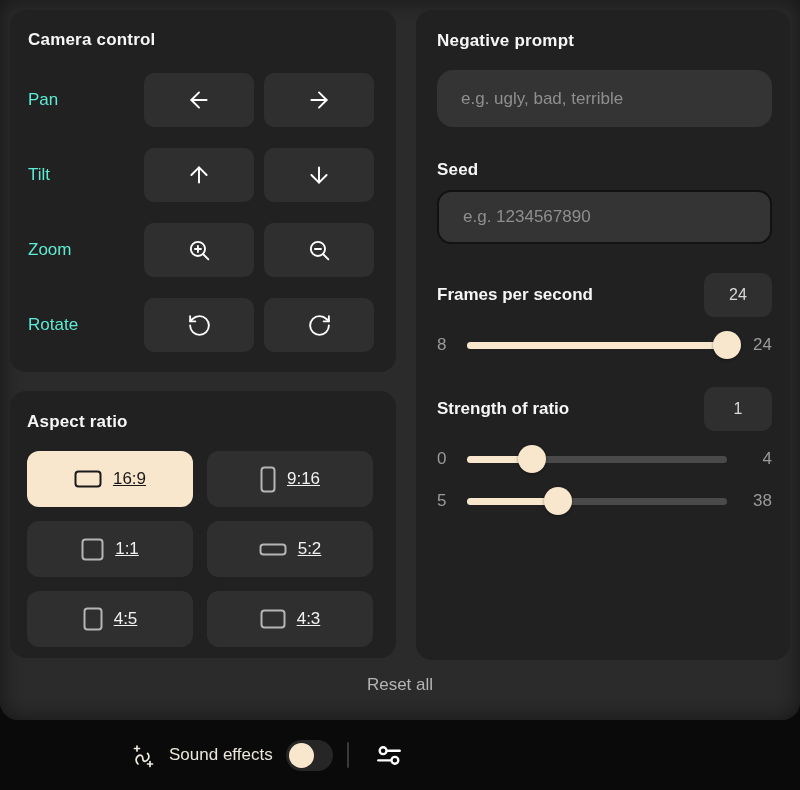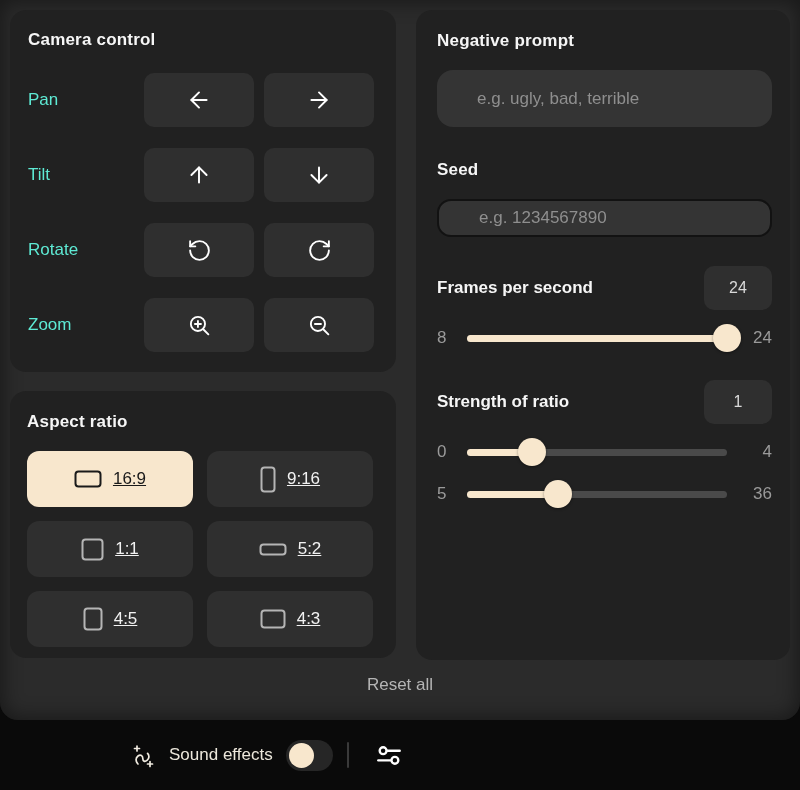--- a/index.html
+++ b/index.html
@@ -48,25 +48,25 @@
   }
   .aspect-btn svg{stroke:#b5b5b5;fill:none;stroke-width:2;}
   .aspect-btn.selected{background:var(--accent,#f8e7cd);color:#191919;}
   .aspect-btn.selected svg{stroke:#1a1a1a;}
 
   
   .panel.settings{height:650px;padding:21px 18px 0 21px;}
   .field-input{
     box-sizing:border-box;width:100%;height:57px;margin-top:19px;
     background:var(--input-bg,#343434);border:none;border-radius:16px;
-    color:#a3a3a3;font-size:17px;padding:0 40px;outline:none;
+    color:#a3a3a3;font-size:17px;padding:0 24px;outline:none;
     font-family:"Liberation Sans",sans-serif;
   }
   .field-input::placeholder{color:#8f8f8f;}
-  .field-input.seed{height:38px;margin-top:19px;border:2px solid #121212;border-radius:14px;}
+  .field-input.seed{height:54px;margin-top:10px;border:2px solid #121212;border-radius:14px;}
   .seed-title{margin-top:33px;}
   .param-head{display:flex;justify-content:space-between;align-items:center;margin-top:28px;height:44px;}
   .param-head.first{margin-top:29px;}
   .param-label{font-size:17px;font-weight:700;color:#f6f6f6;}
   .param-value{
     min-width:68px;height:44px;border-radius:10px;background:#2f2f2f;
     color:#d9d9d9;font-size:16px;display:flex;align-items:center;justify-content:center;
   }
   .slider-row{display:flex;align-items:center;margin-top:14px;height:28px;}
   .slider-min{min-width:20px;font-size:17px;color:#9a9a9a;}
@@ -129,52 +129,52 @@
               </button>
               <button class="cam-btn">
                 <svg width="26" height="26" viewBox="0 0 24 24">
                     <path d="M12 5v14"></path>
                     <path d="M5 12l7 7 7-7"></path>
                   </svg>
               </button>
             </div>
           </div>
           <div class="cam-row">
-            <span class="cam-label">Rotate</span>
-            <div class="cam-btns">
-              <button class="cam-btn">
-                <svg width="25" height="25" viewBox="0 0 24 24">
-                    <path d="M3 12a9 9 0 1 0 9-9 9.75 9.75 0 0 0-6.74 2.74L3 8"></path>
-                    <path d="M3 3v5h5"></path>
-                  </svg>
-              </button>
-              <button class="cam-btn">
-                <svg width="25" height="25" viewBox="0 0 24 24">
-                    <path d="M21 12a9 9 0 1 1-9-9c2.52 0 4.93 1 6.74 2.74L21 8"></path>
-                    <path d="M21 3v5h-5"></path>
-                  </svg>
-              </button>
-            </div>
-          </div>
-          <div class="cam-row">
             <span class="cam-label">Zoom</span>
             <div class="cam-btns">
               <button class="cam-btn">
                 <svg width="25" height="25" viewBox="0 0 24 24">
                     <circle cx="10.5" cy="10.5" r="6.8"></circle>
                     <path d="M15.6 15.6L20.5 20.5"></path>
                     <path d="M10.5 7.6v5.8"></path>
                     <path d="M7.6 10.5h5.8"></path>
                   </svg>
               </button>
               <button class="cam-btn">
                 <svg width="25" height="25" viewBox="0 0 24 24">
                     <circle cx="10.5" cy="10.5" r="6.8"></circle>
                     <path d="M15.6 15.6L20.5 20.5"></path>
                     <path d="M7.6 10.5h5.8"></path>
+                  </svg>
+              </button>
+            </div>
+          </div>
+          <div class="cam-row">
+            <span class="cam-label">Rotate</span>
+            <div class="cam-btns">
+              <button class="cam-btn">
+                <svg width="25" height="25" viewBox="0 0 24 24">
+                    <path d="M3 12a9 9 0 1 0 9-9 9.75 9.75 0 0 0-6.74 2.74L3 8"></path>
+                    <path d="M3 3v5h5"></path>
+                  </svg>
+              </button>
+              <button class="cam-btn">
+                <svg width="25" height="25" viewBox="0 0 24 24">
+                    <path d="M21 12a9 9 0 1 1-9-9c2.52 0 4.93 1 6.74 2.74L21 8"></path>
+                    <path d="M21 3v5h-5"></path>
                   </svg>
               </button>
             </div>
           </div>
         </div>
       </div>
 
       <div class="panel aspect">
         <div class="panel-title">Aspect ratio</div>
         <div class="aspect-grid">
@@ -251,21 +251,21 @@
           </div>
           <span class="slider-max">4</span>
         </div>
 
         <div class="slider-row">
           <span class="slider-min">5</span>
           <div class="slider-track">
             <div class="slider-fill" style="width: 35%;"></div>
             <div class="slider-thumb" style="left: 35%;"></div>
           </div>
-          <span class="slider-max">36</span>
+          <span class="slider-max">38</span>
         </div>
       </div>
     </div>
   </div>
 
   <div class="footer">
     <button class="reset-btn">Reset all</button>
   </div>
 </div>
 

